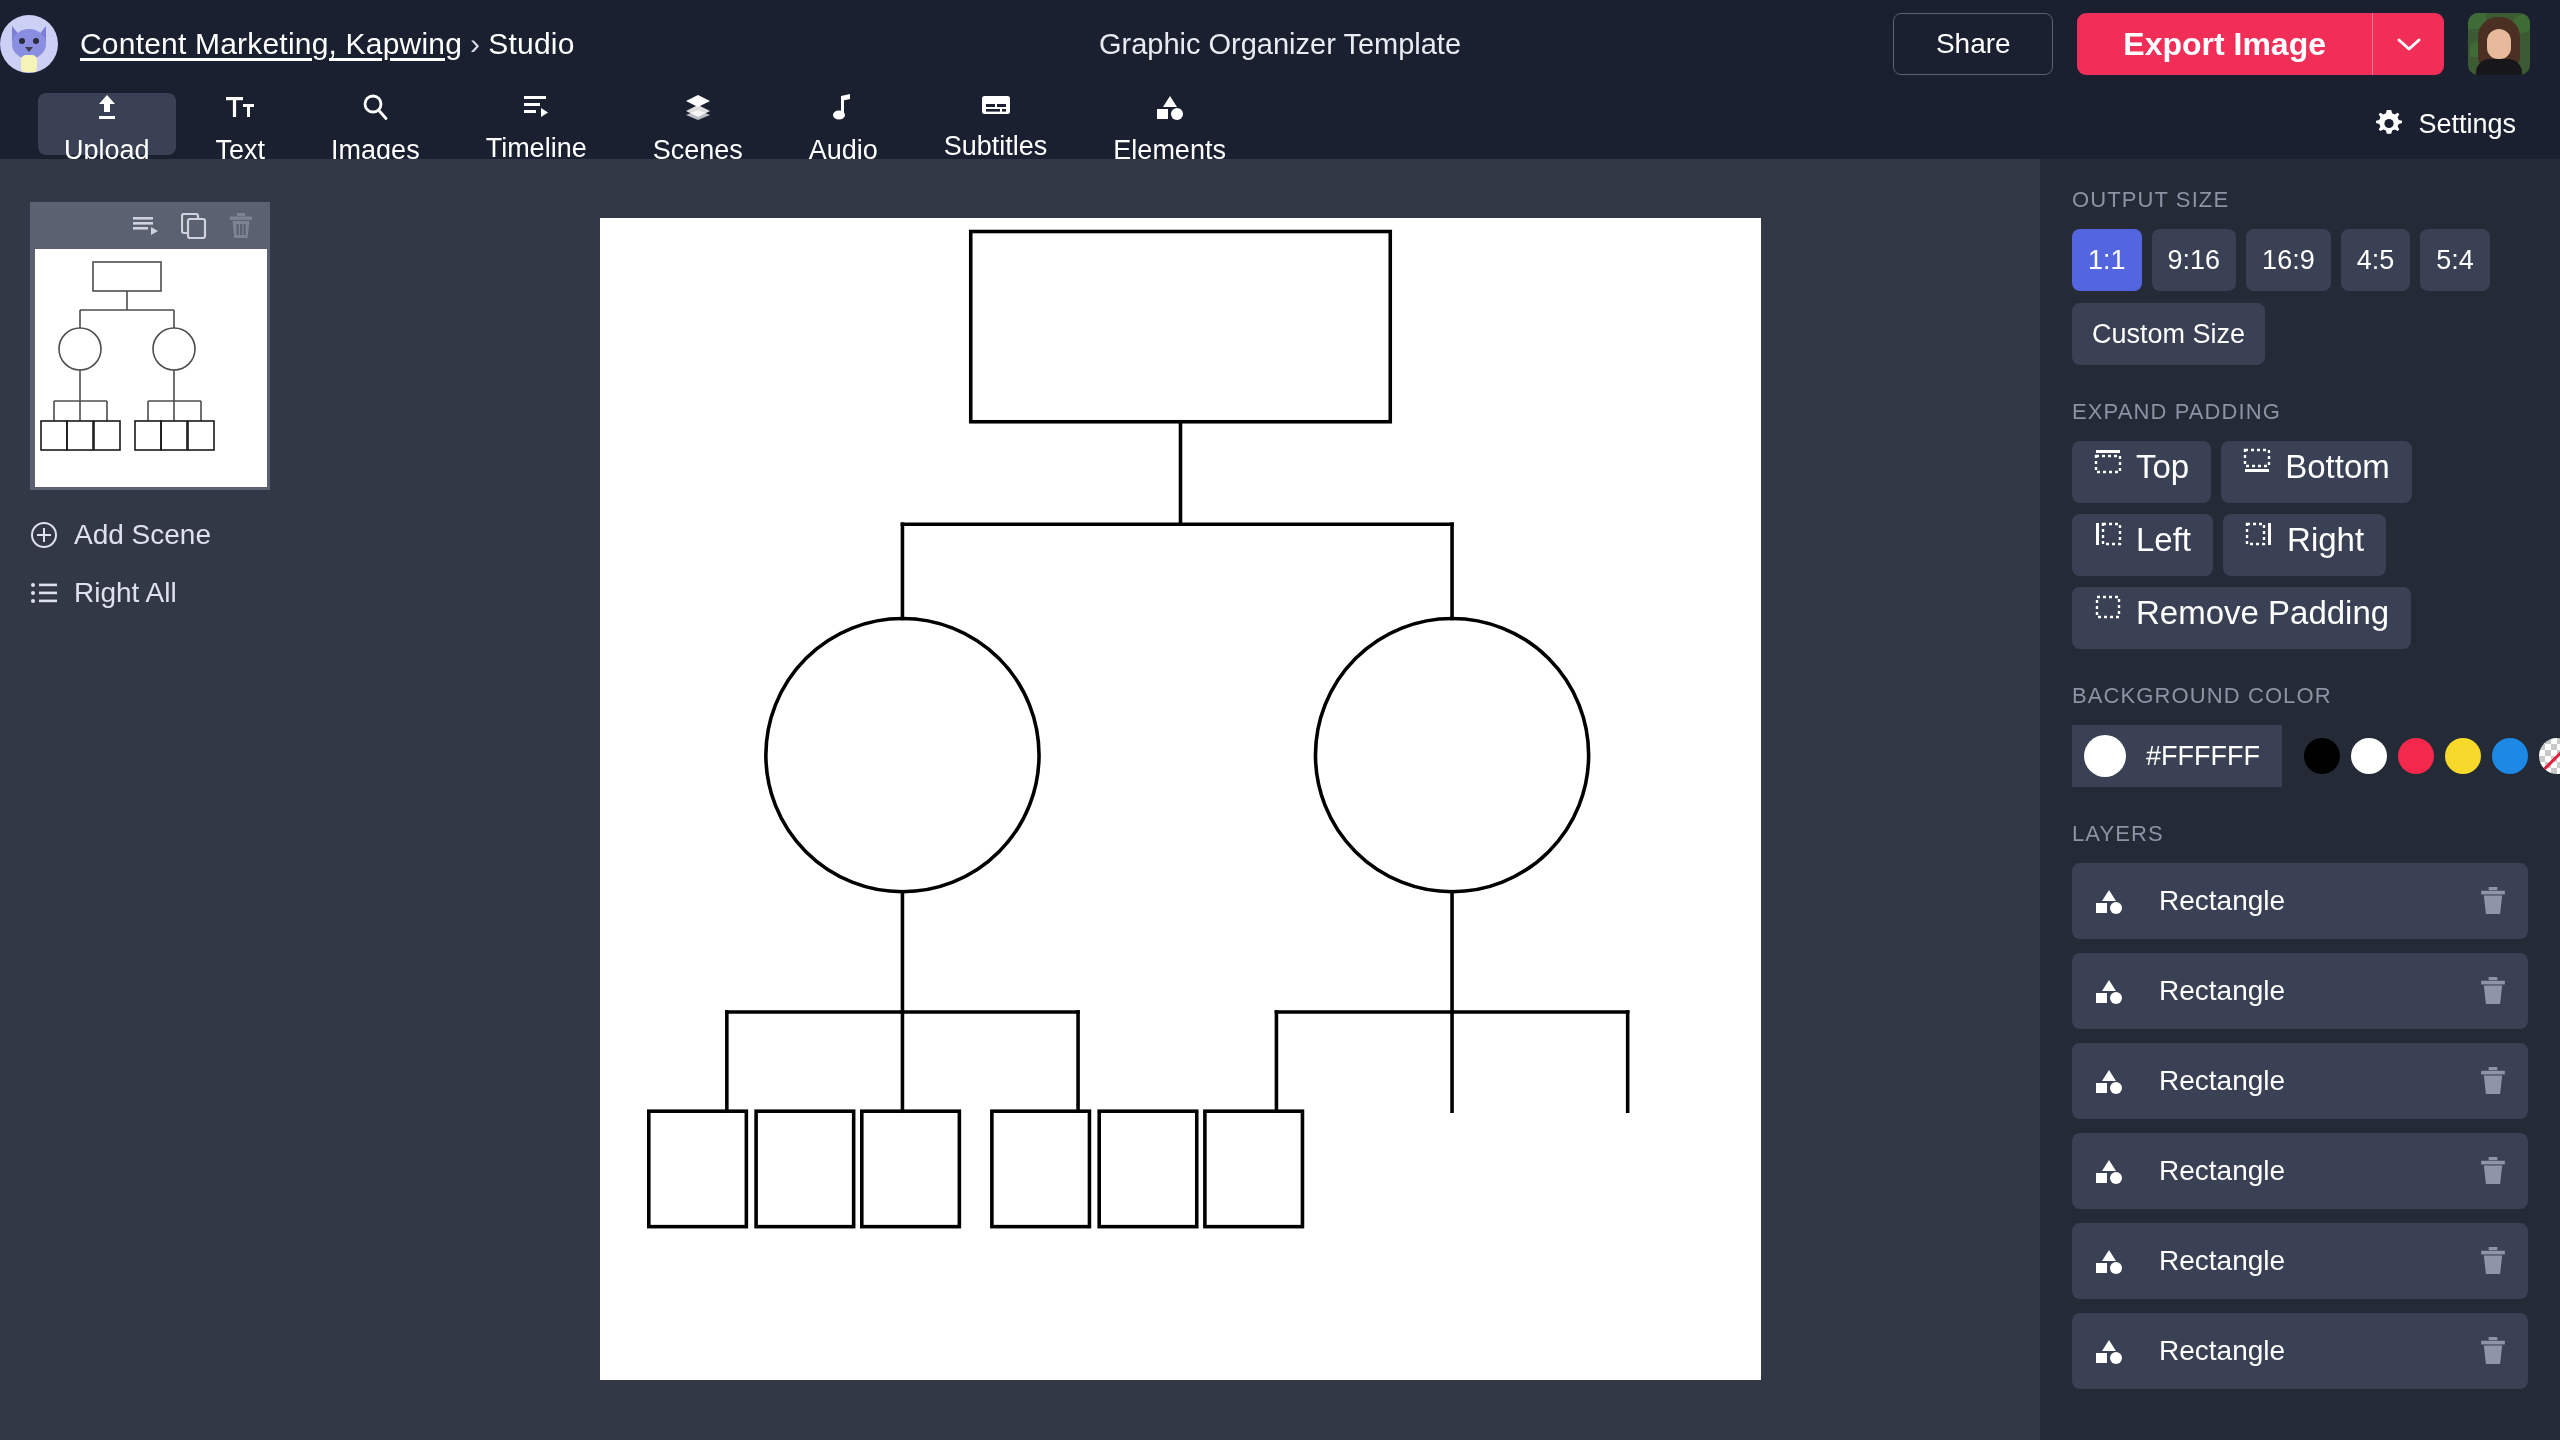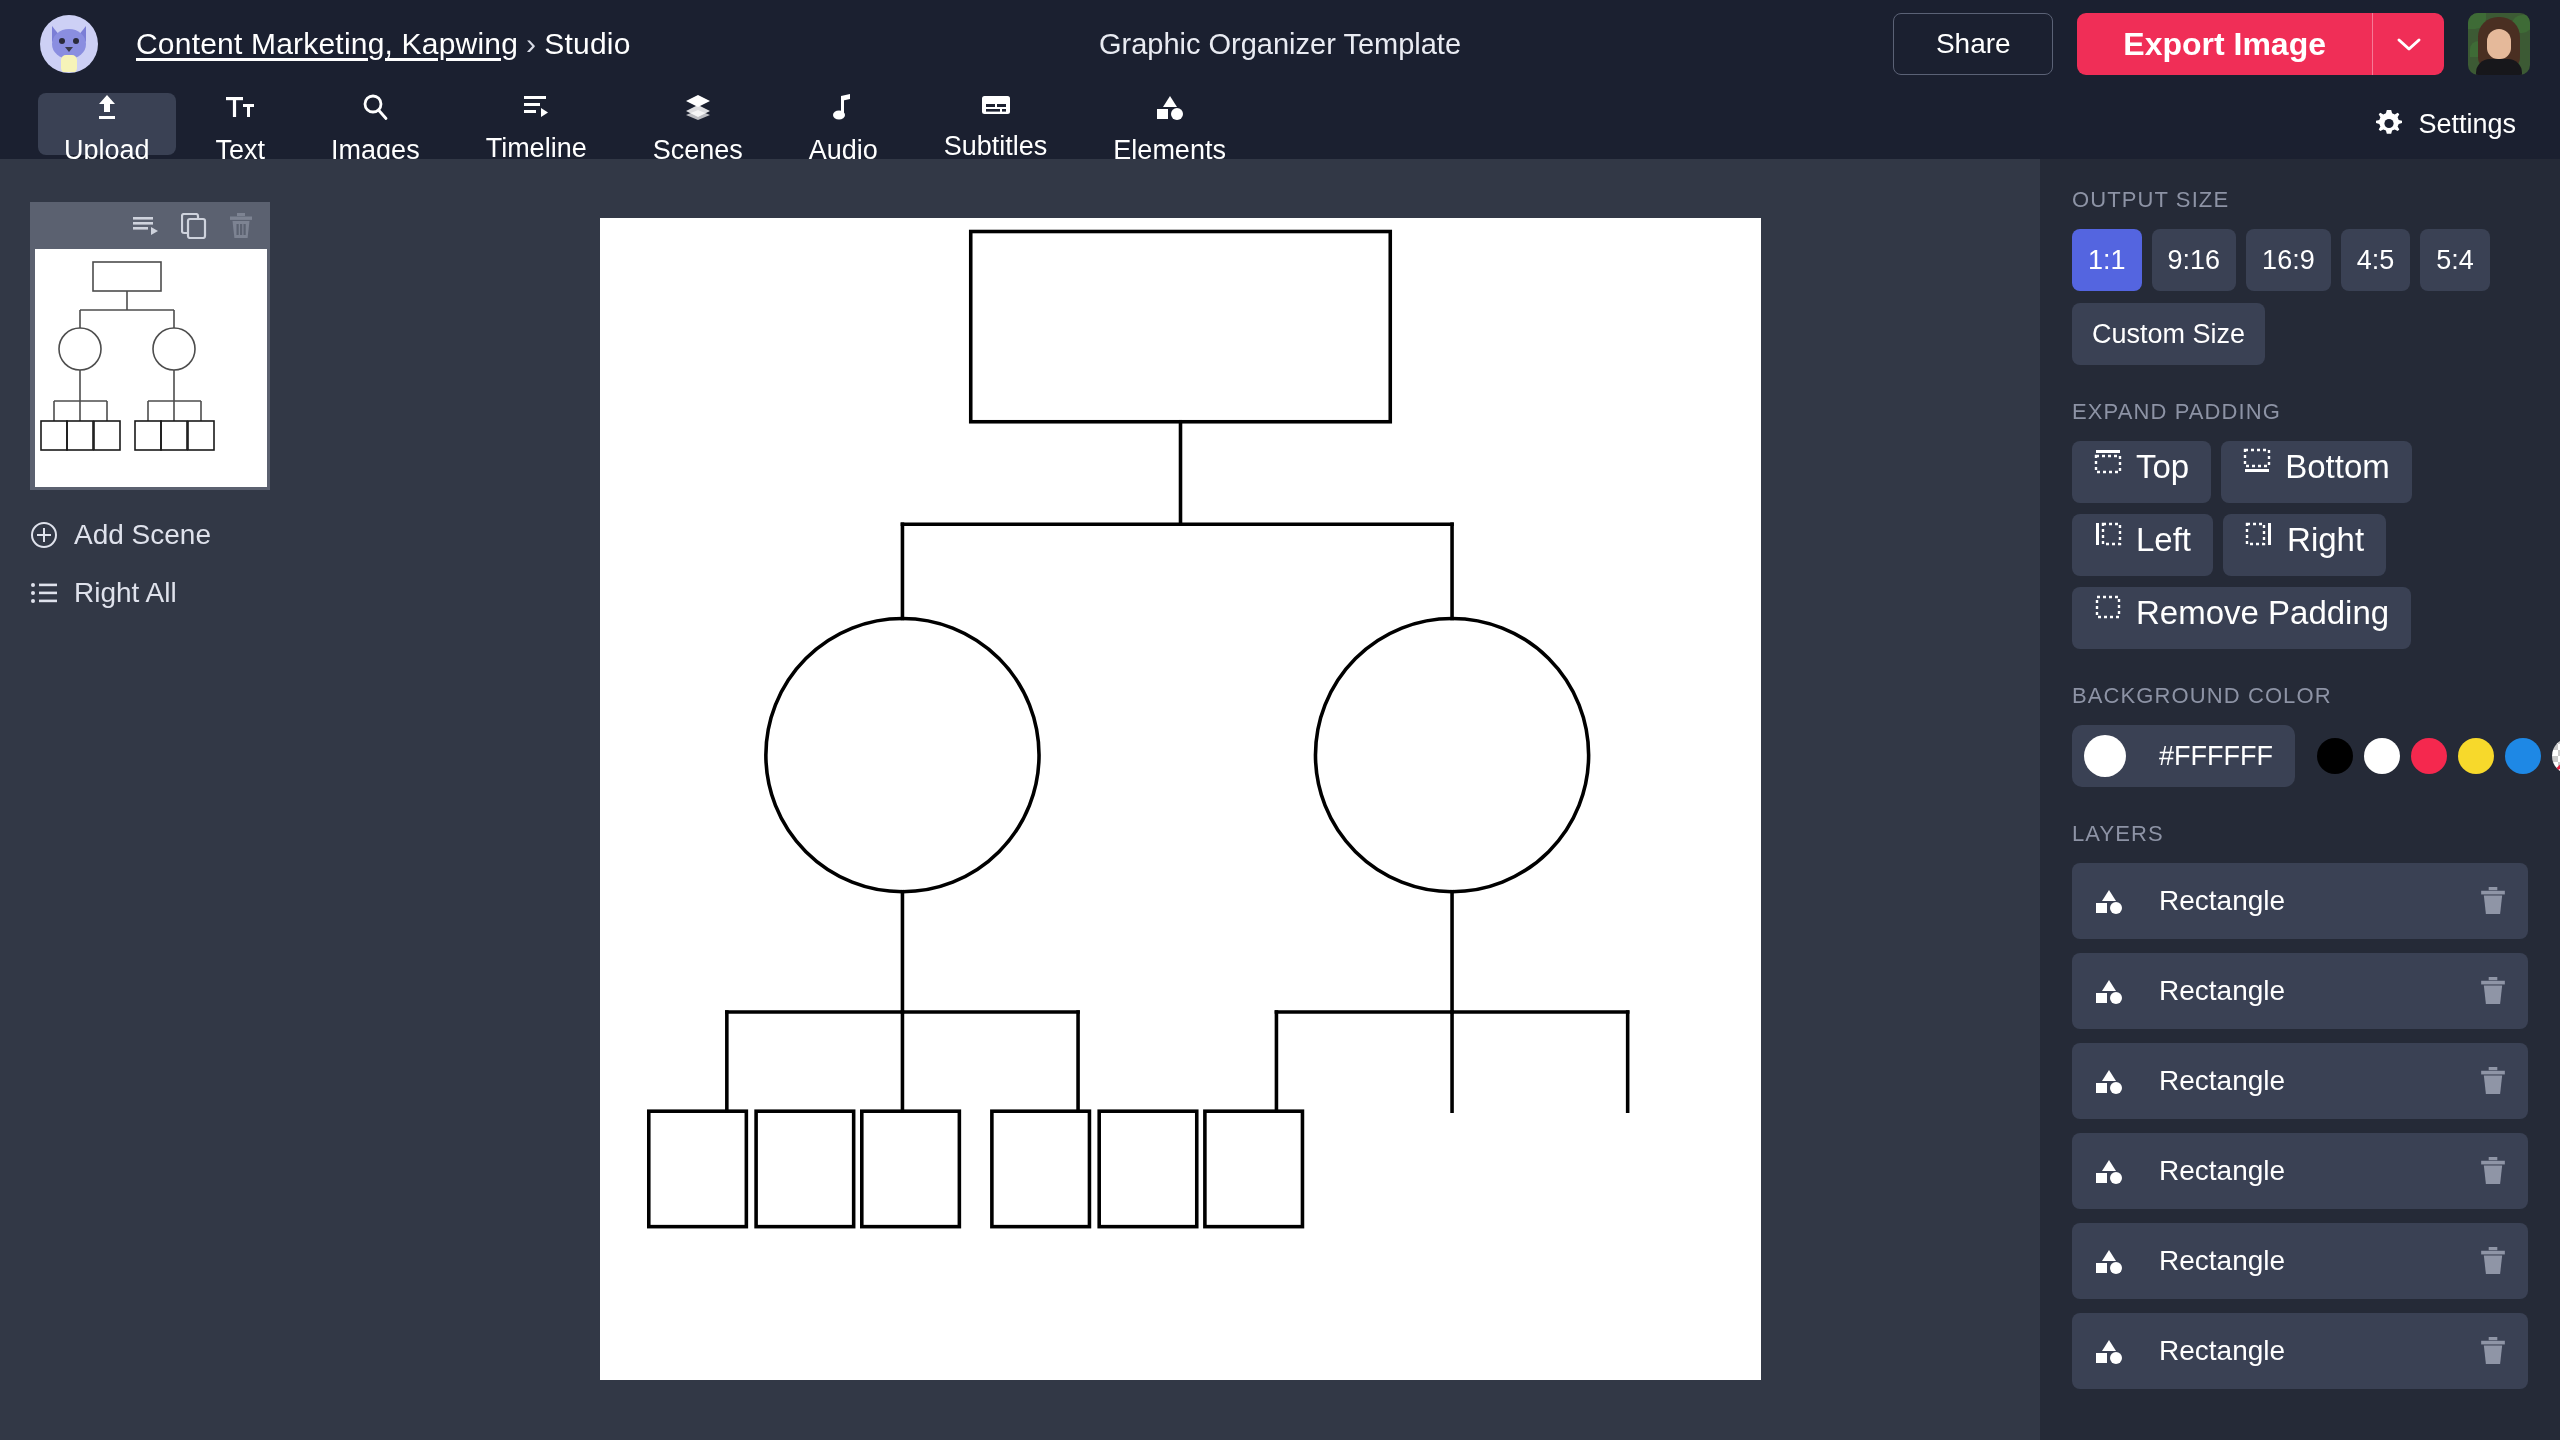--- a/index.html
+++ b/index.html
@@ -11,22 +11,21 @@
   }
   body { position: relative; }
 
   
   .topbar {
     position: absolute; left: 0; top: 0; width: 2560px; height: 88px;
     background: #1b2030;
     display: flex; align-items: center;
   }
   .brand-block {
-    display: flex; align-items: center; gap: 38px;
-    padding-left: 40px;
+    display: flex; align-items: center; gap: 22px;
   }
   .avatar-cat {
     width: 58px; height: 58px; border-radius: 50%;
     background: #cdd0f5;
     position: relative; overflow: hidden; flex: none;
   }
   .cat-face {
     position: absolute; left: 50%; top: 7px; transform: translateX(-50%);
   }
   .brand-link {
@@ -162,22 +161,22 @@
     cursor: pointer;
   }
   .pad-row { display: flex; gap: 10px; margin-bottom: 11px; }
   .pad-btn {
     height: 62px; padding: 7px 22px; border-radius: 8px; background: #3a4154;
     color: #fff; font-size: 33px; display: flex; align-items: flex-start;
     gap: 14px; cursor: pointer;
   }
   .bgrow { display: flex; align-items: center; gap: 22px; }
   .hexbox {
-    height: 62px; border-radius: 10px; background: #3a4154;
-    display: flex; align-items: center; gap: 33px; padding: 0 22px 0 12px;
+    height: 62px; border-radius: 0; background: #3a4154;
+    display: flex; align-items: center; gap: 20px; padding: 0 22px 0 12px;
     cursor: pointer;
   }
   .hex-dot { width: 42px; height: 42px; border-radius: 50%; background: #fff; }
   .hex-val { color: #fff; font-size: 27px; }
   .swatches { display: flex; gap: 11px; }
   .swatch { width: 36px; height: 36px; border-radius: 50%; cursor: pointer; }
   .swatch.transparent {
     background-image:
       linear-gradient(45deg,#c9c9c9 25%,transparent 25%,transparent 75%,#c9c9c9 75%),
       linear-gradient(45deg,#c9c9c9 25%,#ffffff 25%,#ffffff 75%,#c9c9c9 75%);

